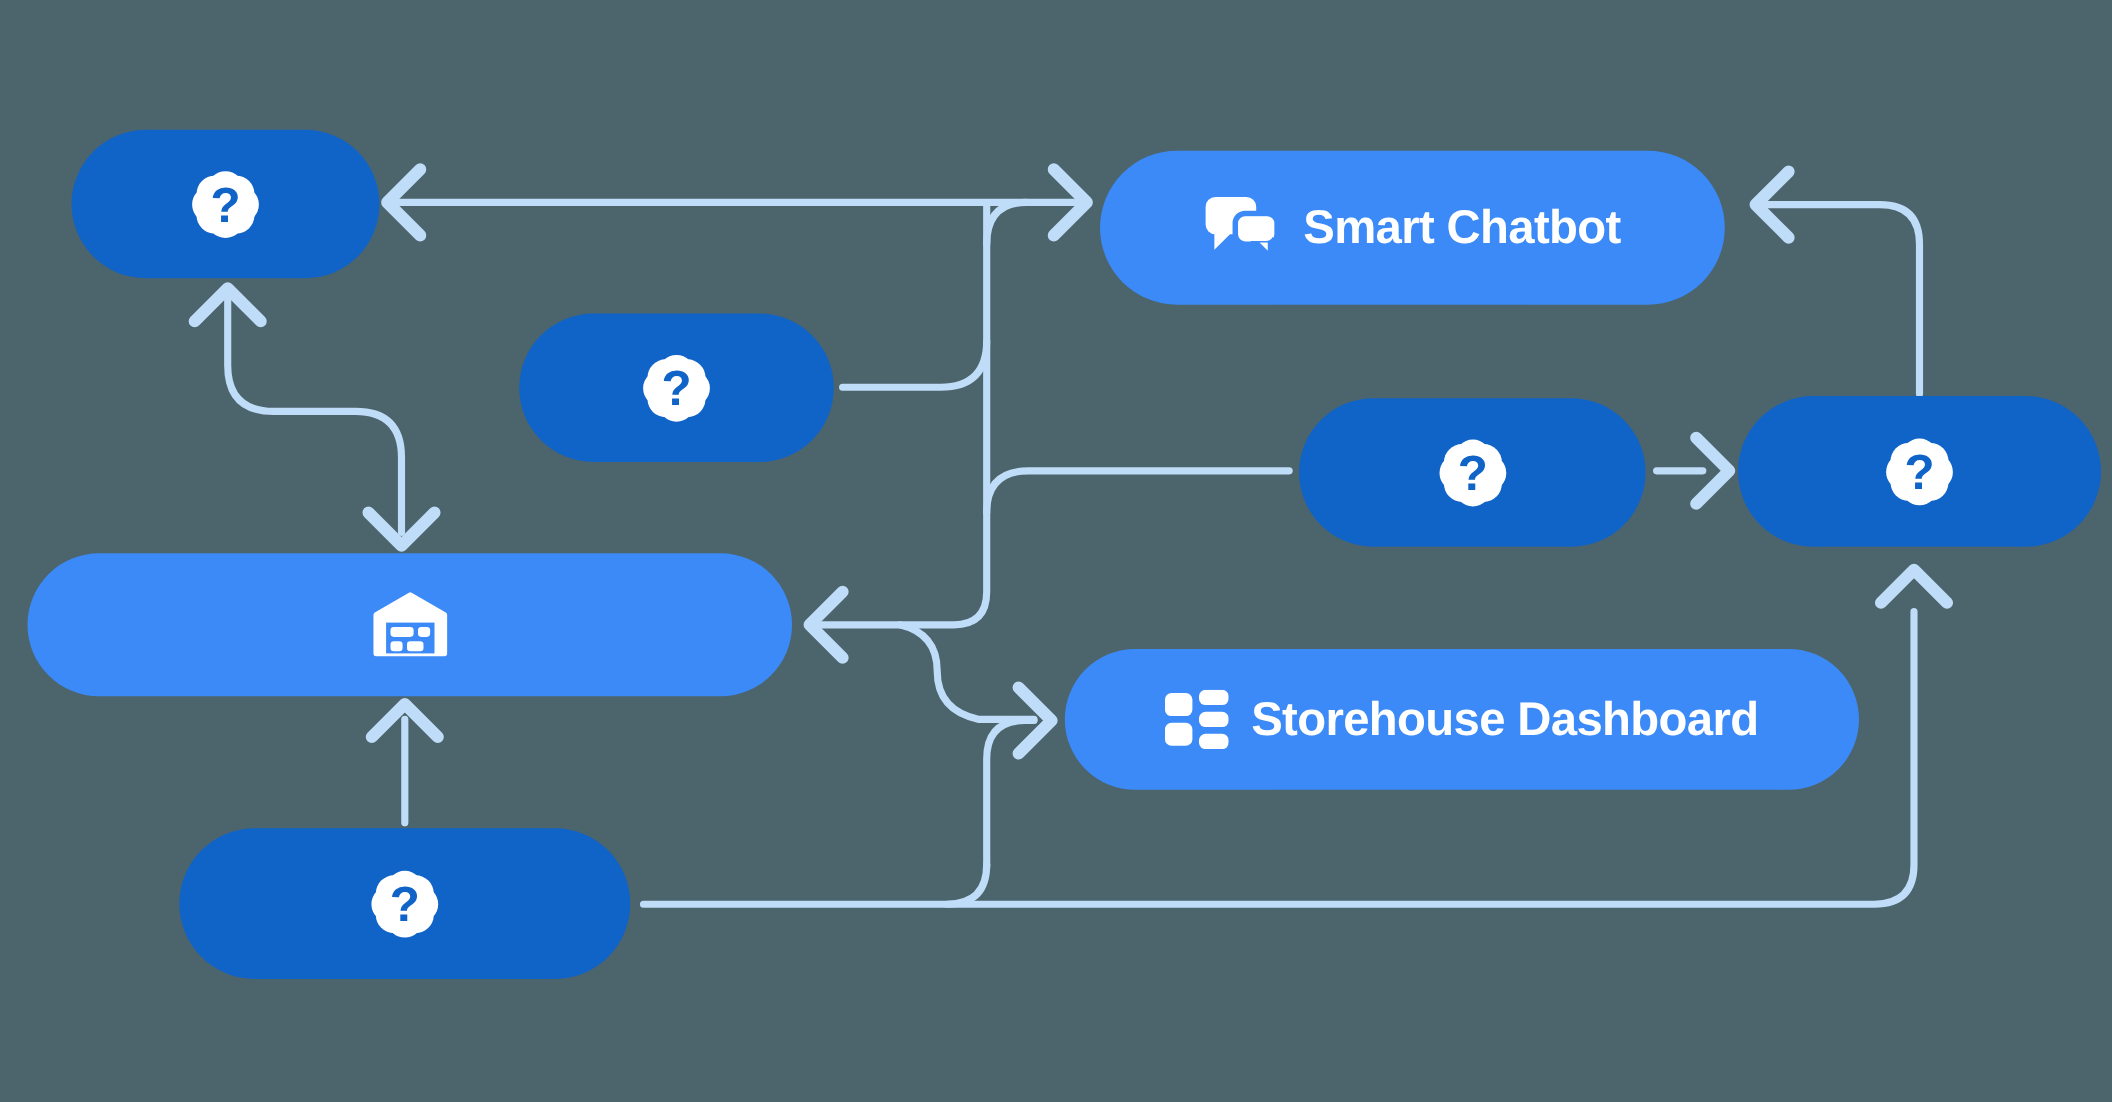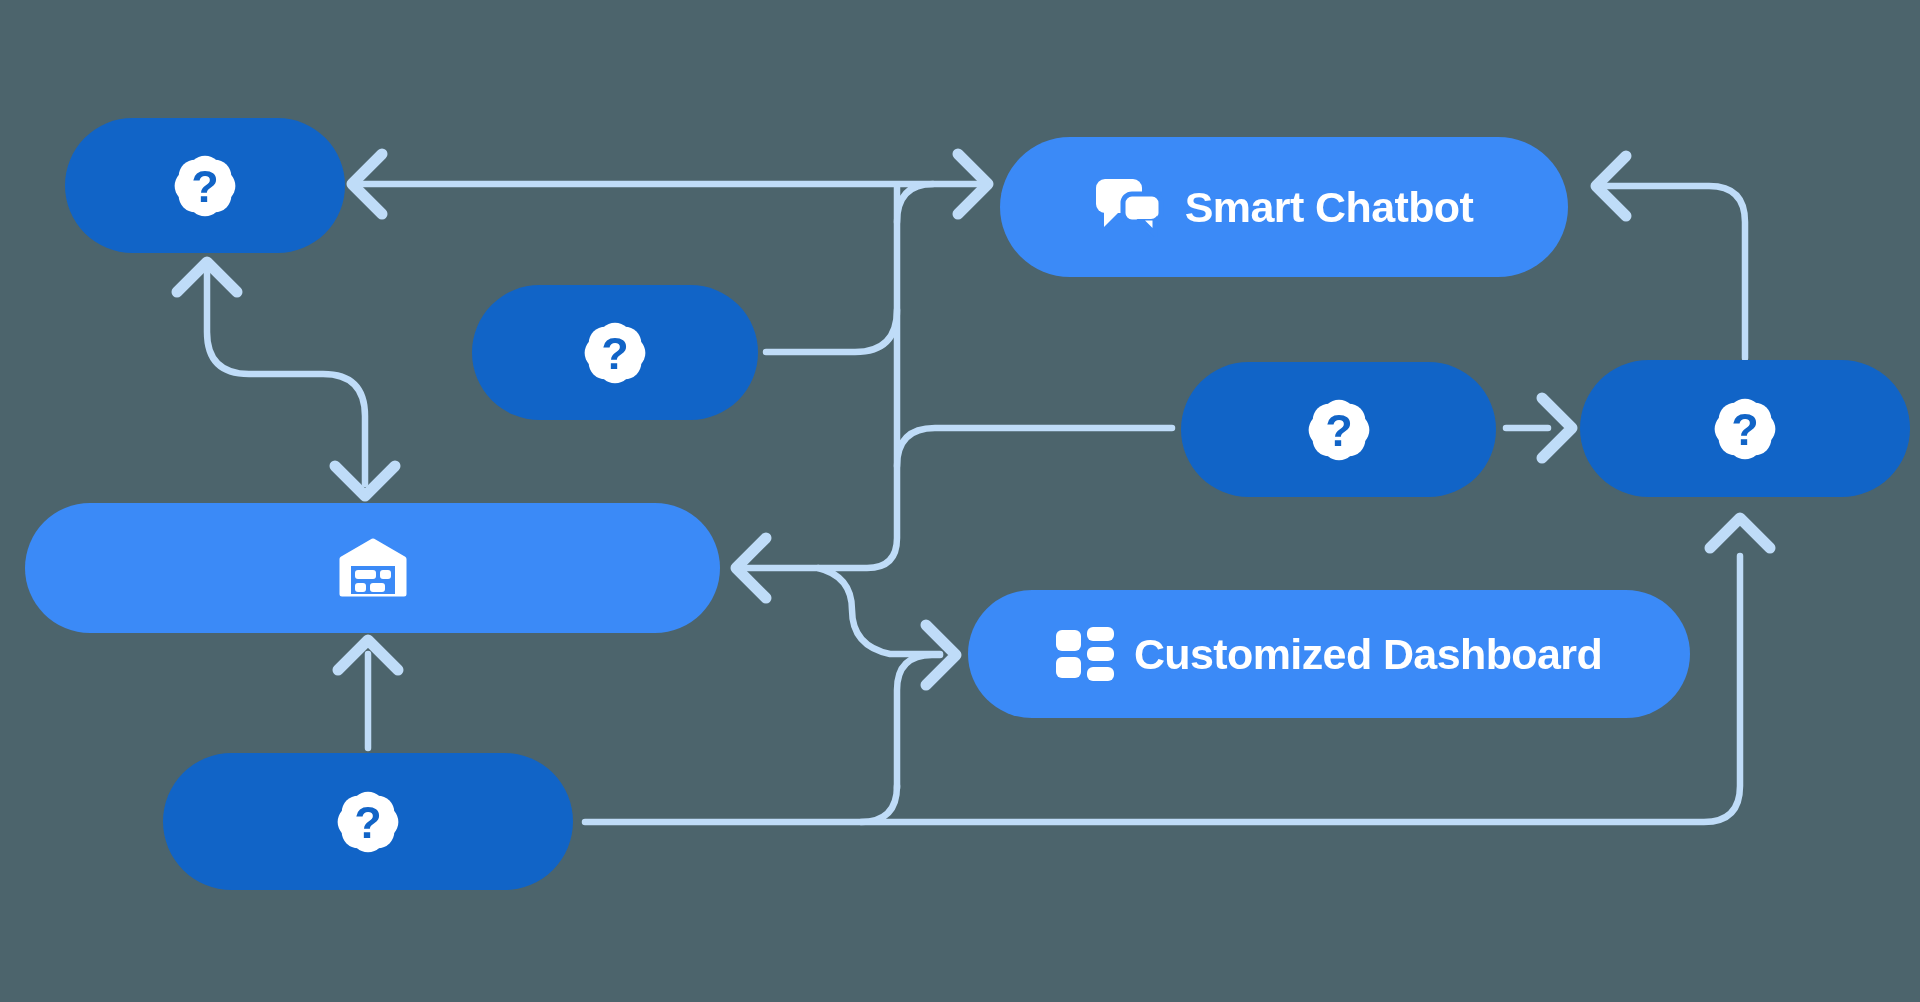--- a/index.html
+++ b/index.html
@@ -151,16 +151,16 @@
   <div class="pill light" id="n-dashboard">
     <svg width="58" height="54" viewBox="0 0 58 54">
       <g fill="#ffffff">
         <rect x="0" y="3" width="25" height="21" rx="6"></rect>
         <rect x="0" y="30" width="25" height="21" rx="6"></rect>
         <rect x="31" y="0" width="27" height="14" rx="6"></rect>
         <rect x="31" y="20" width="27" height="14" rx="6"></rect>
         <rect x="31" y="40" width="27" height="14" rx="6"></rect>
       </g>
     </svg>
-    <span class="label">Customized Dashboard</span>
+    <span class="label">Storehouse Dashboard</span>
   </div>
 
 </div>
 
 </body></html>

